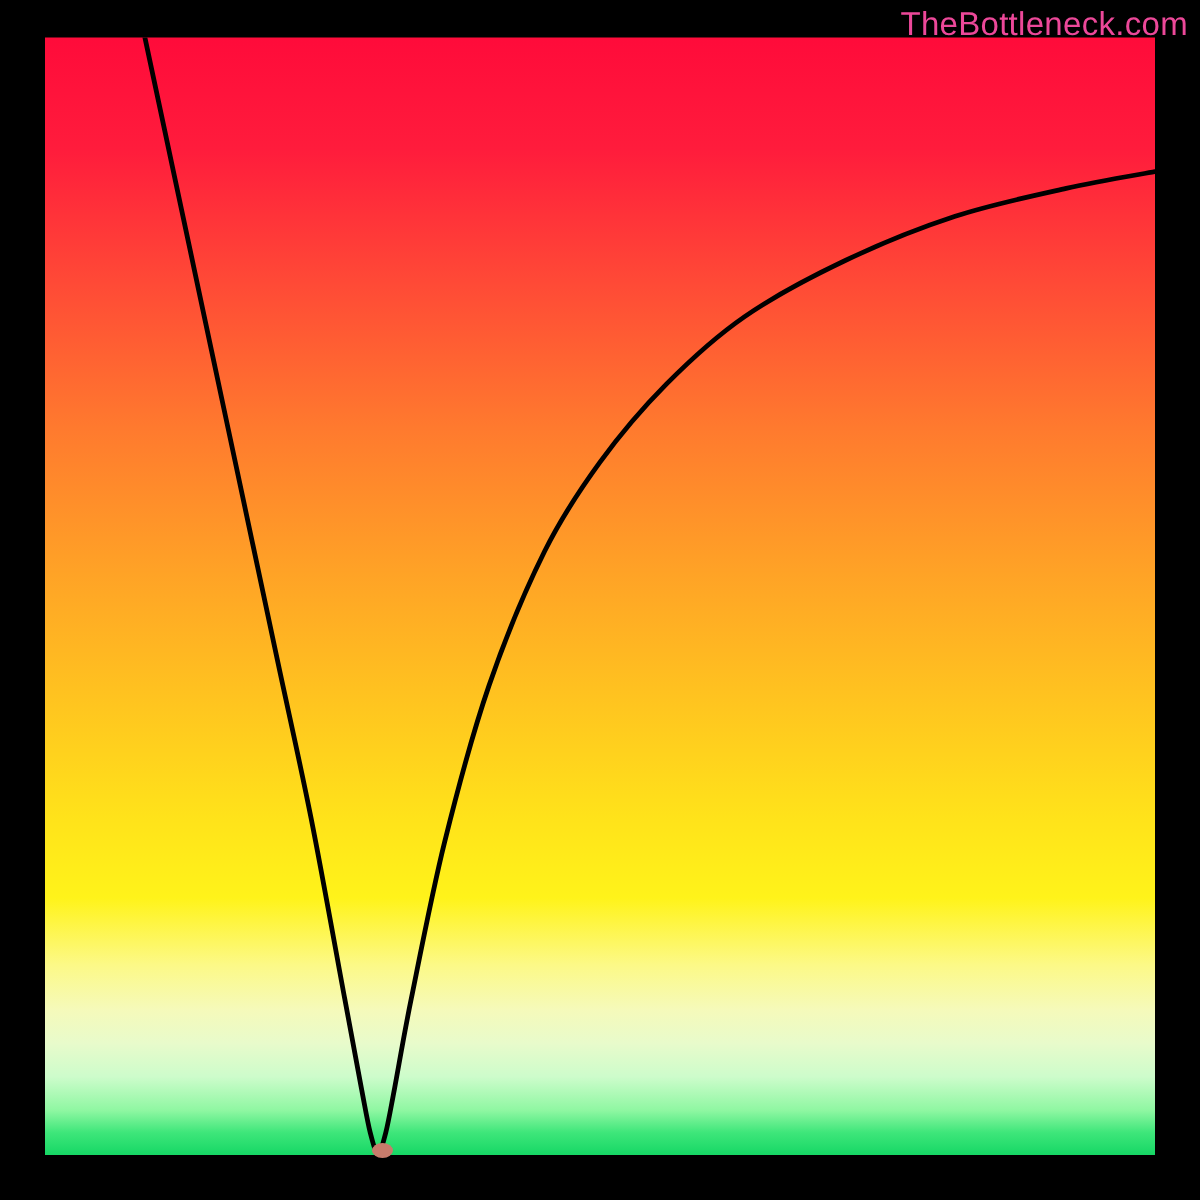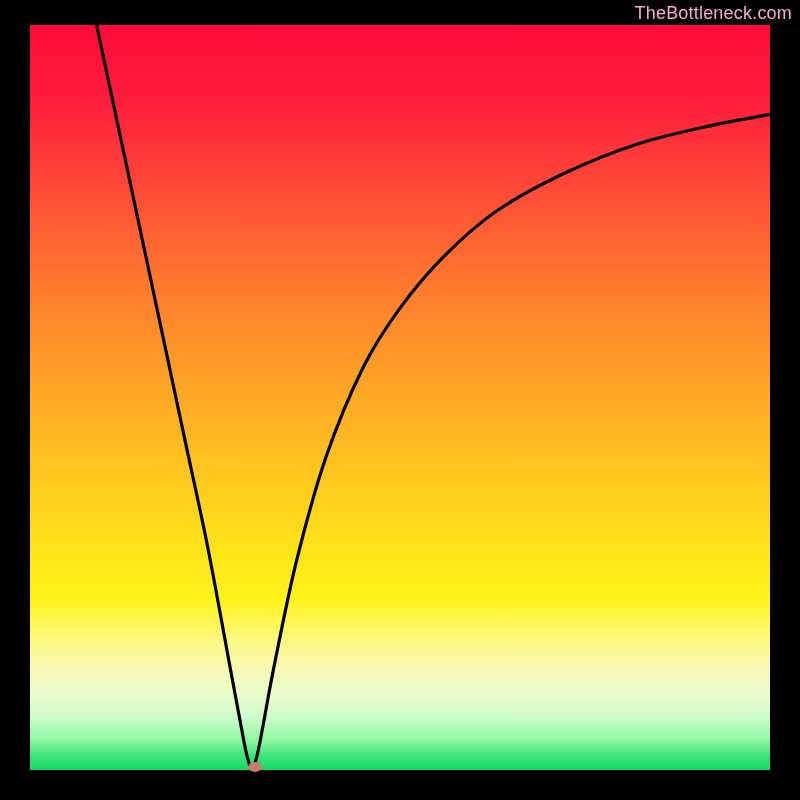--- a/index.html
+++ b/index.html
@@ -32,22 +32,22 @@
       #cdfccb 93%,
       #8ff7a2 96%,
       #3ee67a 98%,
       #16d765 100%
     );
   }
   .watermark {
     position: absolute;
     top: 3px;
     right: 8px;
-    color: #f9a8d4;
-    font-size: 18px;
+    color: #ec4899;
+    font-size: 22px;
     font-weight: 500;
     letter-spacing: 0.2px;
     z-index: 5;
   }
   svg.curve {
     position: absolute;
     left: 30px;
     top: 25px;
     width: 740px;
     height: 745px;

